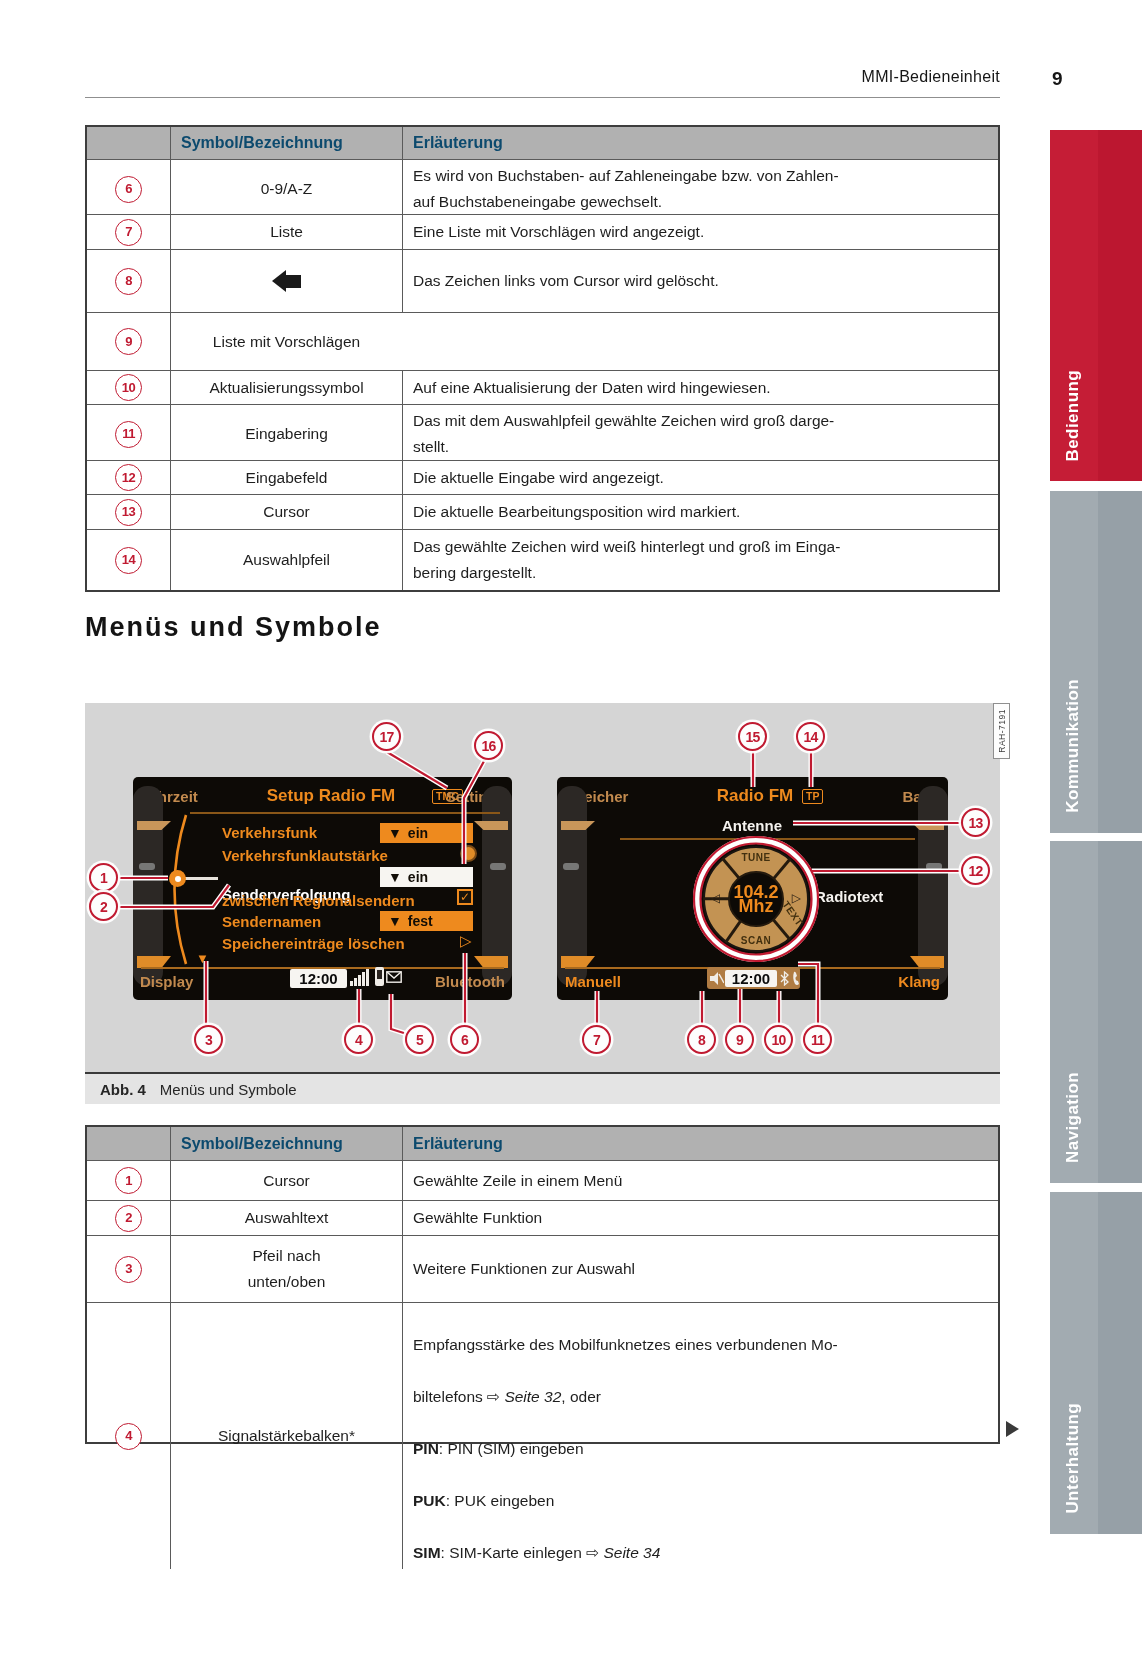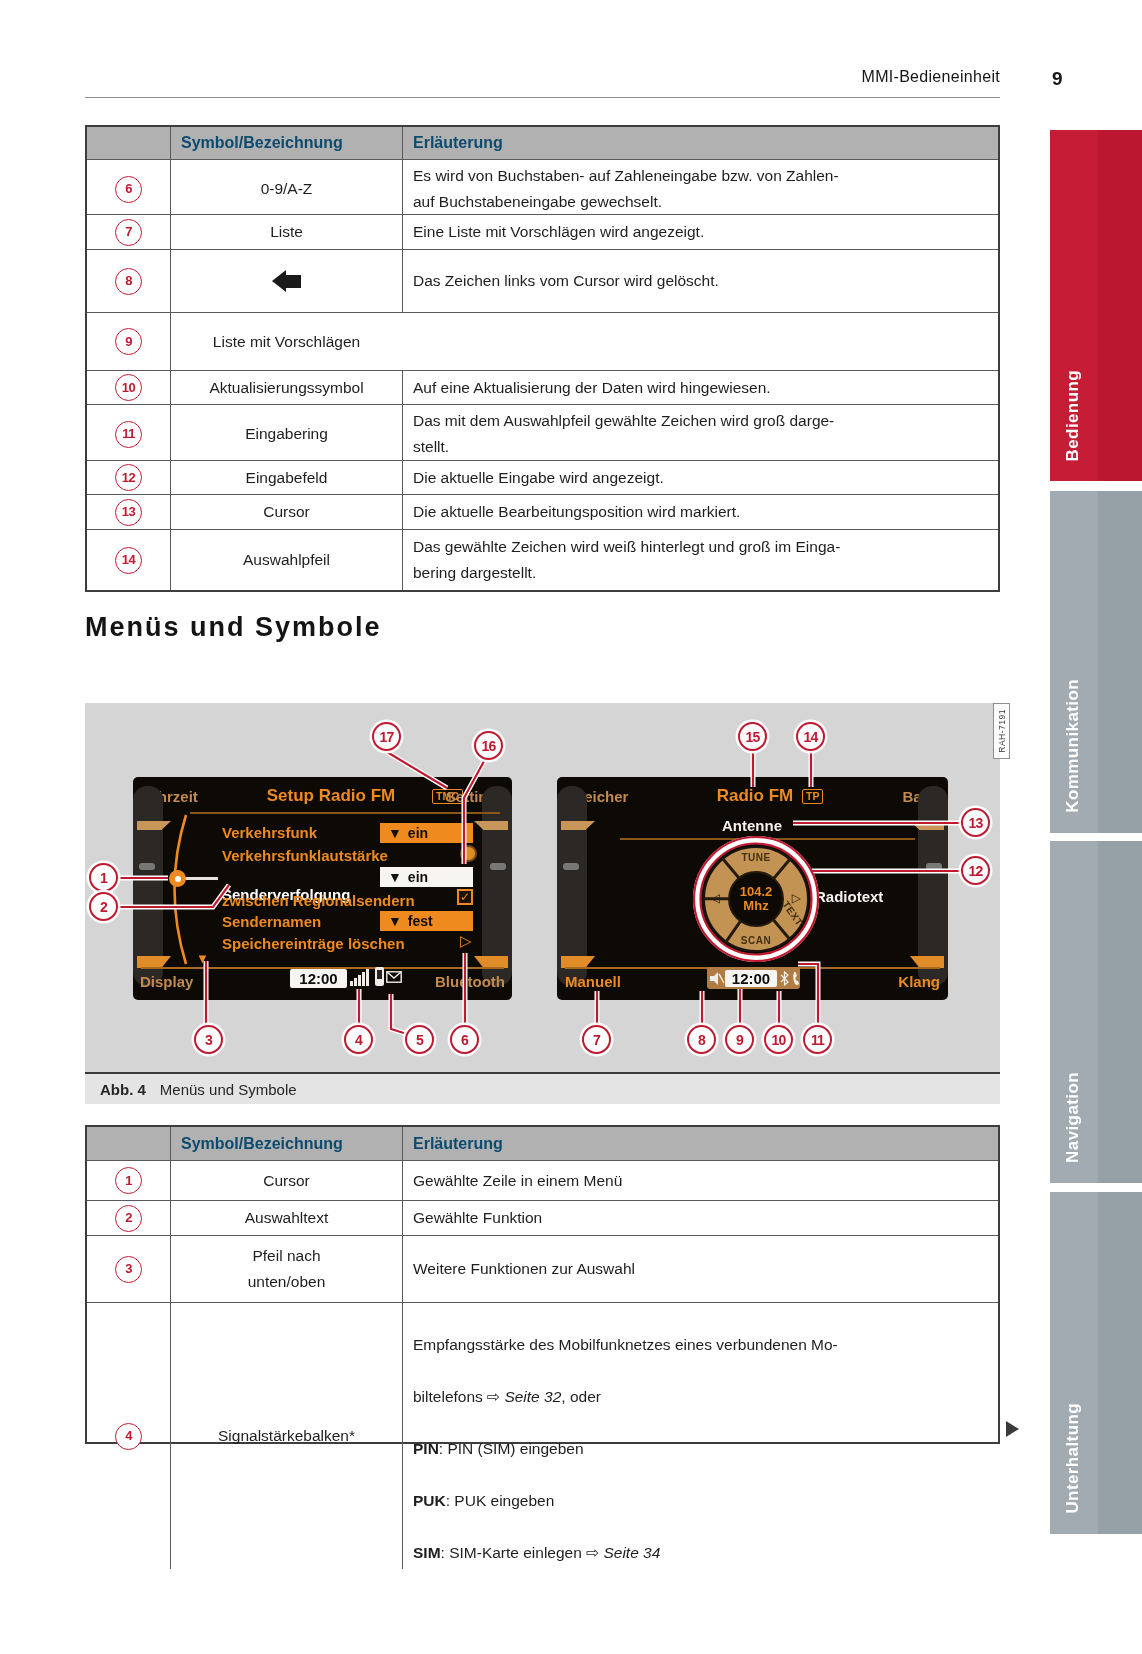--- a/index.html
+++ b/index.html
@@ -75,21 +75,21 @@
   .clockbox{position:absolute;background:#f7f5f1;color:#0c0c0c;font-weight:bold;font-size:15px;
             display:flex;align-items:center;justify-content:center;border-radius:2px;}
   .tanbox{position:absolute;background:#b07c43;border-radius:3px;}
 
   
   .dial{position:absolute;left:146px;top:69px;width:106px;height:106px;}
   .dial .ring{position:absolute;inset:0;border-radius:50%;background:#c39353;border:2px solid #1a1510;box-sizing:border-box;}
   .dial .sep{position:absolute;left:52px;top:0;width:2.5px;height:53px;background:#241a0e;transform-origin:50% 100%;}
   .dial .core{position:absolute;left:25px;top:25px;width:56px;height:56px;border-radius:50%;background:#0d0a06;
               border:2px solid #241a0e;box-sizing:border-box;display:flex;flex-direction:column;
-              align-items:center;justify-content:center;color:#ee8a1e;font-weight:bold;font-size:13px;line-height:14px;}
+              align-items:center;justify-content:center;color:#ee8a1e;font-weight:bold;font-size:18px;line-height:14px;}
   .dial .dlbl{position:absolute;color:#42300f;font-weight:bold;font-size:10px;letter-spacing:.5px;}
   .dial .dgl{position:absolute;color:#2a2015;font-weight:bold;font-size:12px;}
 
   
   .co{position:absolute;width:29px;height:29px;border-radius:50%;background:#fdfdfd;border:2px solid #c01a31;
       box-sizing:border-box;display:flex;align-items:center;justify-content:center;
       color:#c01a31;font-weight:bold;font-size:14px;letter-spacing:-.8px;box-shadow:0 0 0 2.5px rgba(255,255,255,.95);z-index:6;}
   .overlay{position:absolute;left:0;top:0;z-index:5;pointer-events:none;}
   .marker{position:absolute;left:36px;top:93px;width:17px;height:17px;border-radius:50%;background:#ee8a1e;
           display:flex;align-items:center;justify-content:center;z-index:4;}

